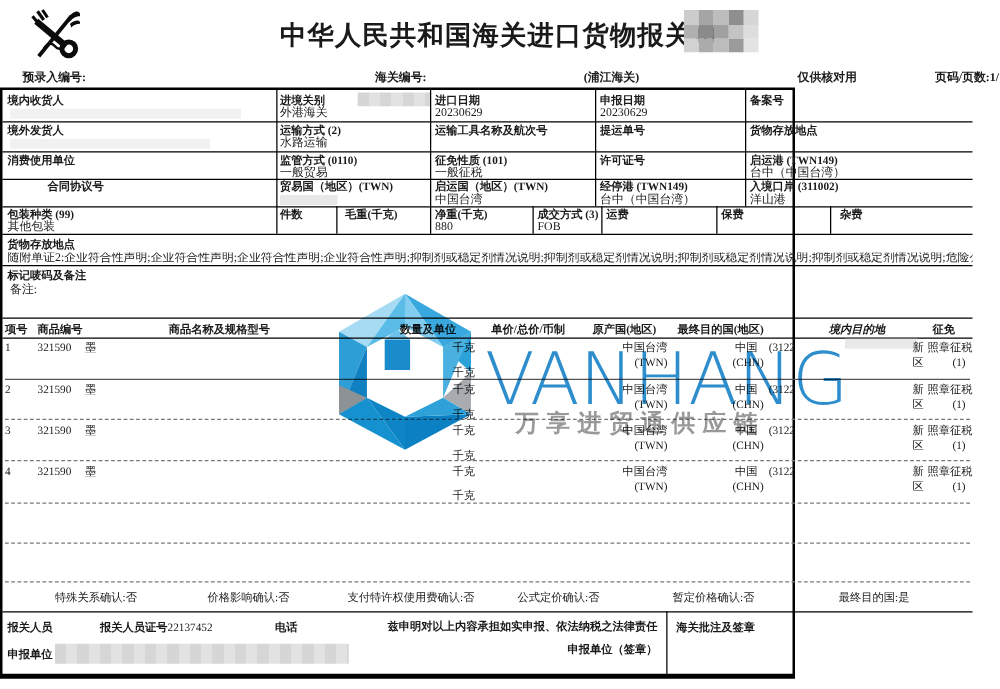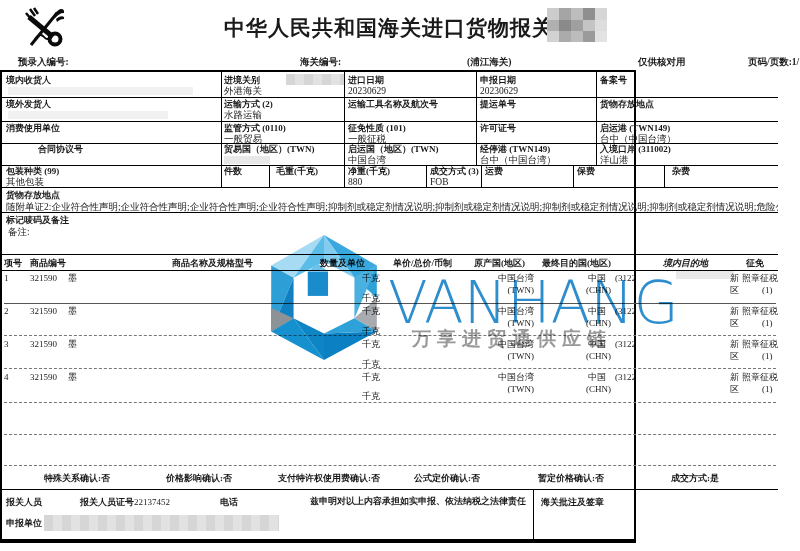--- a/index.html
+++ b/index.html
@@ -35,21 +35,21 @@
     position:absolute;left:138px;top:52px;
     font-family:"DejaVu Sans","Liberation Sans",sans-serif;
     font-size:58px;font-weight:200;line-height:1;color:#1d85c9;
     letter-spacing:0px;opacity:.92;
   }
   #wm-tag{
     position:absolute;left:162px;top:104px;
     font-size:19px;color:#8e8e8e;letter-spacing:6px;white-space:nowrap;opacity:.9;
     font-weight:600;
   }
-  .conf{font-size:9px;font-weight:700;white-space:nowrap;}
+  .conf{font-size:9px;font-weight:400;white-space:nowrap;}
   .goodtxt{font-size:9px;white-space:nowrap;line-height:10px;}
 </style>
 </head>
 <body>
 
 <svg class="abs" style="left:24px;top:6px;" width="42" height="42" viewBox="0 0 42 42">
   <g stroke="#0b0b0b" fill="none">
     <path d="M5 11 L29 31" stroke-width="5"></path>
     <path d="M7 13 L2 7 M11 10 L6 3 M14 8 L10 2" stroke-width="2.5"></path>
     <circle cx="31" cy="33" r="5.5" stroke-width="4"></circle>
@@ -166,21 +166,21 @@
   <div class="abs lbl" style="left:670px;top:94px;">杂费</div>
 
   <div class="abs lbl" style="left:4px;top:118px;">货物存放地点</div>
   <div class="abs val nowrapclip" style="left:4px;top:130px;width:772px;">随附单证2:企业符合性声明;企业符合性声明;企业符合性声明;企业符合性声明;抑制剂或稳定剂情况说明;抑制剂或稳定剂情况说明;抑制剂或稳定剂情况说明;抑制剂或稳定剂情况说明;危险公</div>
 
   <div class="abs lbl" style="left:4px;top:143px;">标记唛码及备注</div>
   <div class="abs val" style="left:6px;top:155px;">备注:</div>
 
   <div class="abs lbl" style="left:2px;top:186px;">项号</div>
   <div class="abs lbl" style="left:28px;top:186px;">商品编号</div>
-  <div class="abs lbl" style="left:133px;top:186px;margin-left:37px;">商品名称及规格型号</div>
+  <div class="abs lbl" style="left:133px;top:186px;">商品名称及规格型号</div>
   <div class="abs lbl" style="left:318px;top:186px;">数量及单位</div>
   <div class="abs lbl" style="left:391px;top:186px;">单价/总价/币制</div>
   <div class="abs lbl" style="left:472px;top:186px;">原产国(地区)</div>
   <div class="abs lbl" style="left:540px;top:186px;">最终目的国(地区)</div>
   <div class="abs lbl" style="left:661px;top:186px;font-style:italic;">境内目的地</div>
   <div class="abs lbl" style="left:744px;top:186px;">征免</div>
 
   <div class="abs goodtxt" style="left:2px;top:201px;">1</div>
   <div class="abs goodtxt" style="left:28px;top:201px;">321590</div>
   <div class="abs goodtxt" style="left:66px;top:201px;">墨</div>
@@ -240,28 +240,29 @@
   <div class="abs goodtxt" style="left:728px;top:300px;">新</div>
   <div class="abs goodtxt" style="left:728px;top:312px;">区</div>
   <div class="abs goodtxt" style="left:740px;top:300px;">照章征税</div>
   <div class="abs goodtxt" style="left:760px;top:312px;">(1)</div>
 
   <div class="abs conf" style="left:42px;top:400px;"><span>特殊关系确认:</span><span>否</span></div>
   <div class="abs conf" style="left:164px;top:400px;"><span>价格影响确认:</span><span>否</span></div>
   <div class="abs conf" style="left:276px;top:400px;"><span>支付特许权使用费确认:</span><span>否</span></div>
   <div class="abs conf" style="left:412px;top:400px;"><span>公式定价确认:</span><span>否</span></div>
   <div class="abs conf" style="left:536px;top:400px;"><span>暂定价格确认:</span><span>否</span></div>
-  <div class="abs conf" style="left:669px;top:400px;"><span>成交方式:</span><span>是</span></div>
+  <div class="abs conf" style="left:669px;top:400px;"><span>最终目的国:</span><span>是</span></div>
 
   <div class="abs lbl" style="left:4px;top:425px;">报关人员</div>
   <div class="abs" style="left:78px;top:425px;font-size:9px;white-space:nowrap;">
     <span class="lbl" style="position:static;">报关人员证号</span><span>22137452</span>
   </div>
   <div class="abs lbl" style="left:218px;top:425px;text-align:right;">电话</div>
   <div class="abs rt" style="left:300px;top:423px;width:224px;font-size:9px;font-weight:600;white-space:nowrap;">兹申明对以上内容承担如实申报、依法纳税之法律责任</div>
+  <div class="abs rt" style="left:300px;top:441px;width:224px;font-size:9px;font-weight:600;">申报单位（签章）</div>
   <div class="abs lbl" style="left:539px;top:425px;">海关批注及签章</div>
   <div class="abs lbl" style="left:4px;top:446px;">申报单位</div>
   <div class="abs redact" style="left:42px;top:443px;width:235px;height:16px;"></div>
 </div>
 
 <div id="wm" class="abs">
   <svg style="position:absolute;left:13px;top:13px;" width="122" height="132" viewBox="0 0 120 130">
 
     <polygon points="60,0 8,30 30,42" fill="#a7daf3"></polygon>
     <polygon points="60,0 30,42 60,26" fill="#5bbce8"></polygon>

